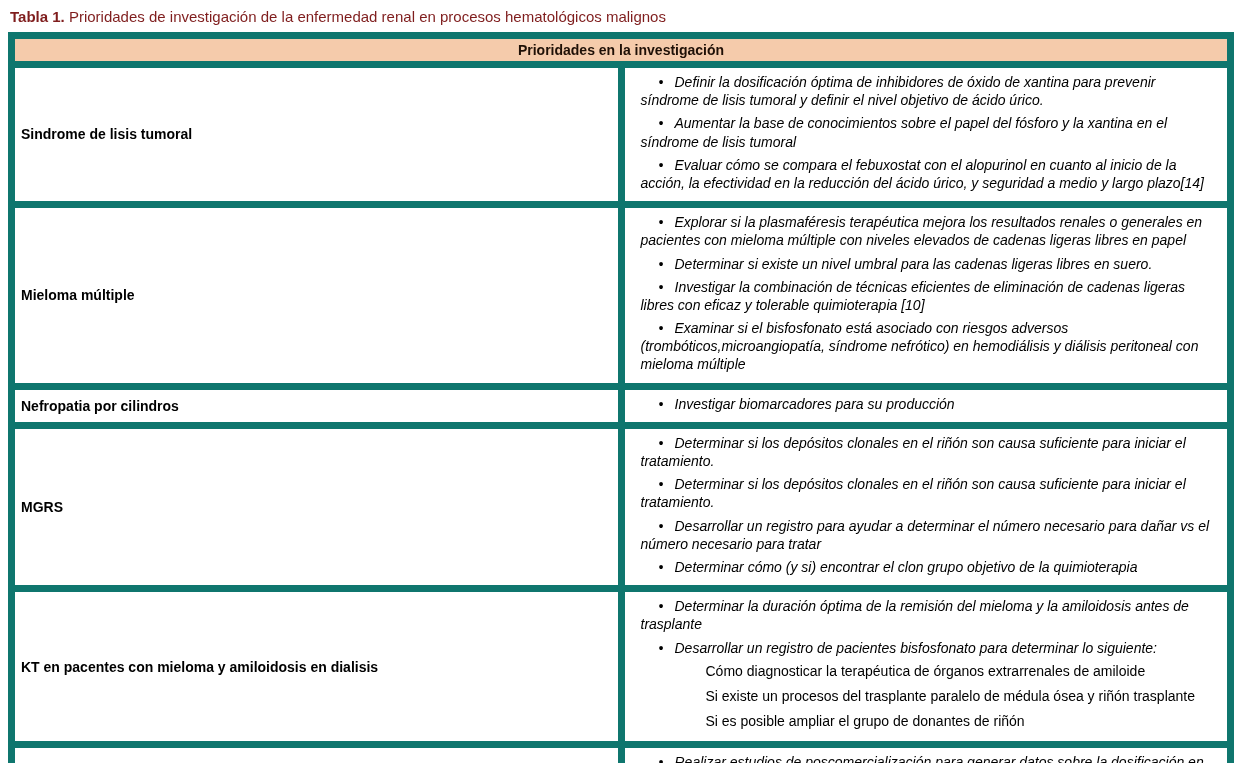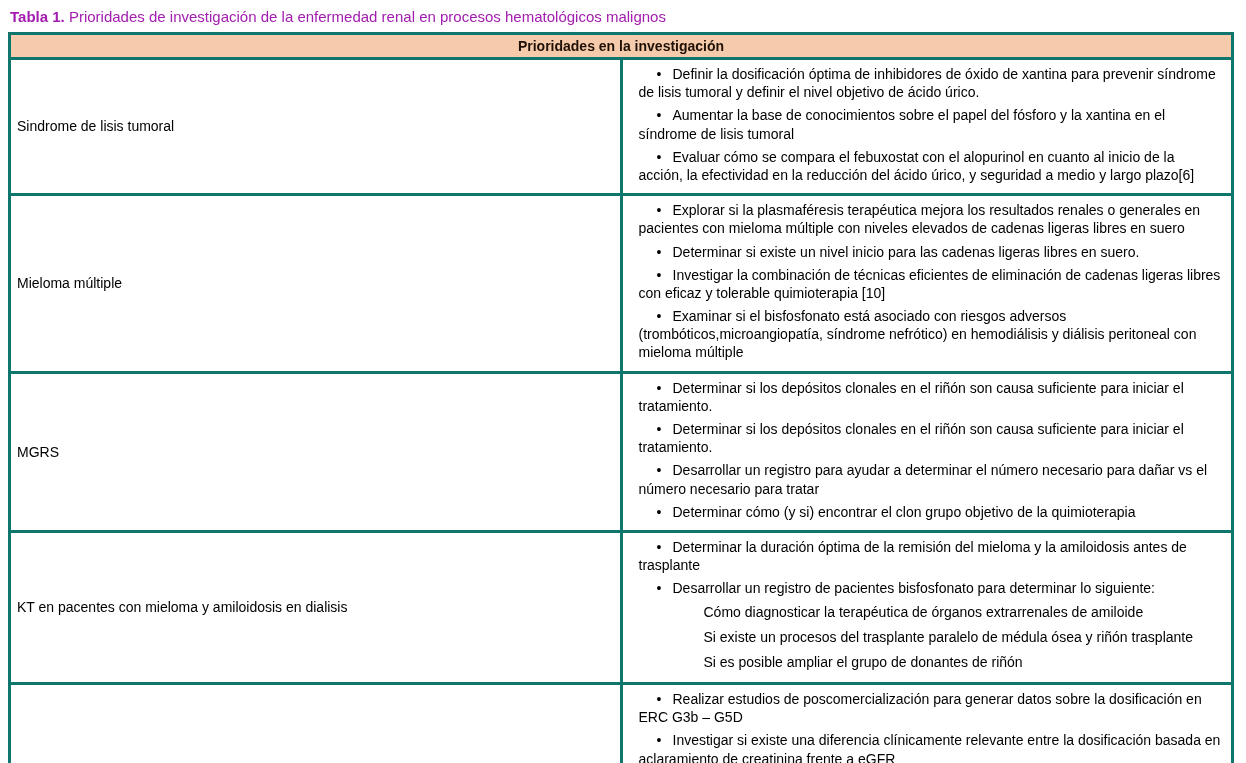--- a/index.html
+++ b/index.html
@@ -10,58 +10,59 @@
     color: #000000;
   }
   .page {
     width: 1246px;
     box-sizing: border-box;
     padding: 6px 10px 8px 8px;
   }
   .title {
     font-size: 15px;
     margin: 2px 0 7px 2px;
-    color: #a21caf;
+    color: #7f1d1d;
   }
   .title .title-label { font-weight: bold; }
   table.main {
     border-collapse: collapse;
     width: 1226px;
     border: 2px solid #9a8b80;
     table-layout: fixed;
   }
   table.main td, table.main th {
-    border: 3px solid #0f766e;
+    border: 7px solid #0f766e;
     vertical-align: middle;
     font-size: 14px;
   }
   th.header-cell {
     background: #f5cbab;
     font-weight: bold;
     font-size: 15px;
     text-align: center;
     padding: 3px 4px;
     color: #1f1006;
   }
   td.label-cell {
     width: 248px;
-    font-weight: normal;
+    font-weight: bold;
     padding: 4px 6px 4px 6px;
     line-height: 1.3;
   }
   td.items-cell {
     padding: 3px 10px 4px 8px;
   }
   .item {
     margin: 2px 0 5px 0;
     line-height: 1.3;
   }
   .item.bullet-item {
     padding-left: 8px;
     text-indent: 18px;
+    font-style: italic;
   }
   .item.bullet-item .bullet {
     display: inline-block;
     width: 16px;
     text-indent: 0;
   }
   .item.plain {
     padding-left: 73px;
     text-indent: 0;
     margin: 2px 0 7px 0;
@@ -83,32 +84,40 @@
       </tr>
     </thead>
     <tbody>
         <tr>
     <td class="label-cell">
             <div class="label-line">Sindrome de lisis tumoral</div>
           </td>
     <td class="items-cell">
             <div class="item bullet-item"><span class="bullet">•</span><span>Definir la dosificación óptima de inhibidores de óxido de xantina para prevenir síndrome de lisis tumoral  y definir el nivel objetivo de ácido úrico.</span></div>
             <div class="item bullet-item"><span class="bullet">•</span><span>Aumentar la base de conocimientos sobre el papel del fósforo y la xantina en el síndrome de lisis tumoral</span></div>
-            <div class="item bullet-item"><span class="bullet">•</span><span>Evaluar cómo se compara el febuxostat con el alopurinol en cuanto al inicio de la acción, la efectividad en la reducción del ácido úrico, y seguridad a medio y largo plazo[6]</span></div>
+            <div class="item bullet-item"><span class="bullet">•</span><span>Evaluar cómo se compara el febuxostat con el alopurinol en cuanto al inicio de la acción, la efectividad en la reducción del ácido úrico, y seguridad a medio y largo plazo[14]</span></div>
           </td>
   </tr>
         <tr>
     <td class="label-cell">
             <div class="label-line">Mieloma múltiple</div>
           </td>
     <td class="items-cell">
-            <div class="item bullet-item"><span class="bullet">•</span><span>Explorar si la plasmaféresis terapéutica mejora los resultados renales o generales en pacientes con mieloma múltiple con niveles elevados de cadenas ligeras libres en suero</span></div>
-            <div class="item bullet-item"><span class="bullet">•</span><span>Determinar si existe un nivel inicio para las cadenas ligeras libres en suero.</span></div>
+            <div class="item bullet-item"><span class="bullet">•</span><span>Explorar si la plasmaféresis terapéutica mejora los resultados renales o generales en pacientes con mieloma múltiple con niveles elevados de cadenas ligeras libres en papel</span></div>
+            <div class="item bullet-item"><span class="bullet">•</span><span>Determinar si existe un nivel umbral para las cadenas ligeras libres en suero.</span></div>
             <div class="item bullet-item"><span class="bullet">•</span><span>Investigar la combinación de técnicas eficientes de eliminación de cadenas ligeras libres con eficaz y tolerable  quimioterapia [10]</span></div>
             <div class="item bullet-item"><span class="bullet">•</span><span>Examinar si el bisfosfonato está asociado con riesgos adversos (trombóticos,microangiopatía, síndrome nefrótico) en hemodiálisis y diálisis peritoneal con mieloma múltiple</span></div>
+          </td>
+  </tr>
+        <tr>
+    <td class="label-cell">
+            <div class="label-line">Nefropatia por cilindros</div>
+          </td>
+    <td class="items-cell">
+            <div class="item bullet-item"><span class="bullet">•</span><span>Investigar biomarcadores para su producción</span></div>
           </td>
   </tr>
         <tr>
     <td class="label-cell">
             <div class="label-line">MGRS</div>
           </td>
     <td class="items-cell">
             <div class="item bullet-item"><span class="bullet">•</span><span>Determinar si los depósitos clonales en el riñón son causa suficiente para iniciar el tratamiento.</span></div>
             <div class="item bullet-item"><span class="bullet">•</span><span>Determinar si los depósitos clonales en el riñón son causa suficiente para iniciar el tratamiento.</span></div>
             <div class="item bullet-item"><span class="bullet">•</span><span>Desarrollar un registro para ayudar a determinar el número necesario para dañar vs el número necesario para tratar</span></div>

